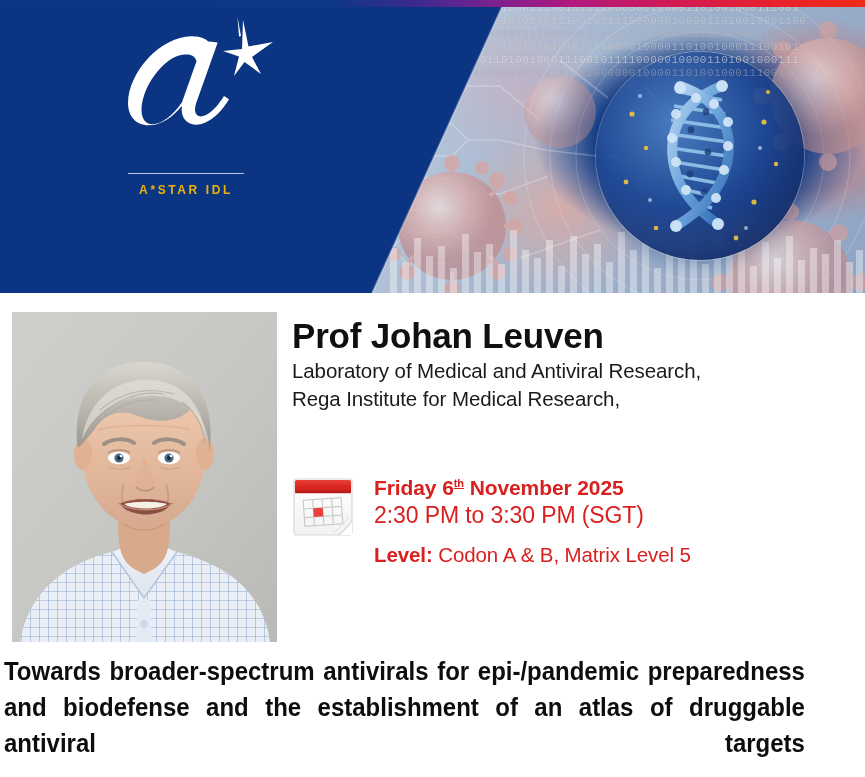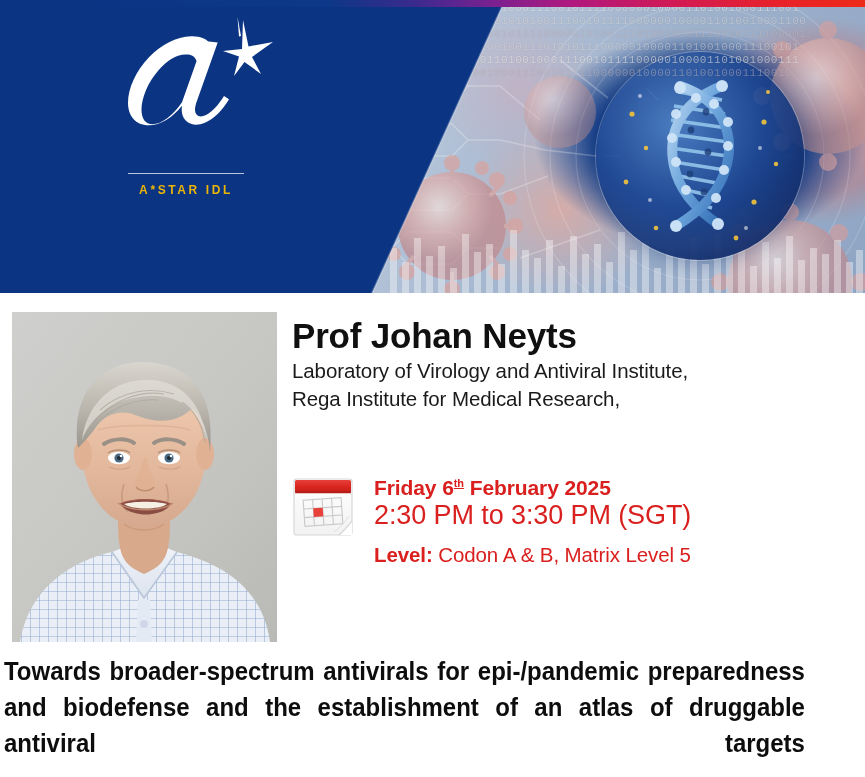--- a/index.html
+++ b/index.html
@@ -186,21 +186,21 @@
   #event-text { margin-left: 20px; padding-top: 1px; }
   #event-date {
     font-size: 21px;
     font-weight: bold;
     color: #d9201e;
     line-height: 26px;
     letter-spacing: -.1px;
   }
   #event-date sup { font-size: 11px; vertical-align: super; line-height: 0; text-decoration: underline; }
   #event-time {
-    font-size: 27px;
+    font-size: 23px;
     color: #d9201e;
     line-height: 28px;
     letter-spacing: -.1px;
   }
   #event-venue {
     font-size: 20.5px;
     color: #d9201e;
     line-height: 28px;
     margin-top: 12px;
     letter-spacing: -.1px;
@@ -583,22 +583,22 @@
       <path d="M108 192 C 120 186, 146 186, 159 192" stroke="#a05a4e" stroke-width="1.2" fill="none"></path>
       <path d="M106 191 C 118 200, 150 200, 161 191" stroke="#c08a70" stroke-width="1.3" fill="none"></path>
 
       <path d="M112 212 C 122 220, 142 220, 152 212" stroke="#cb9a7c" stroke-width="1.3" fill="none"></path>
 
       <path d="M86 118 C 104 112, 160 112, 178 118" stroke="#dcae90" stroke-width="1.4" fill="none" opacity="0.7"></path>
     </svg>
   </div>
 
   <div id="speaker-info">
-    <div id="speaker-name">Prof Johan Neyts</div>
-    <div class="affil-line">Laboratory of Virology and Antiviral Institute,</div>
+    <div id="speaker-name">Prof Johan Leuven</div>
+    <div class="affil-line">Laboratory of Medical and Antiviral Research,</div>
     <div class="affil-line">Rega Institute for Medical Research,</div>
   </div>
 
   <div id="event-block">
     <svg id="calendar-icon" viewBox="0 0 62 62">
       <defs>
         <linearGradient id="calTop" x1="0" y1="0" x2="0" y2="1">
           <stop offset="0%" stop-color="#e8403a"></stop>
           <stop offset="55%" stop-color="#d8241e"></stop>
           <stop offset="100%" stop-color="#c4201a"></stop>
@@ -622,21 +622,21 @@
         </g>
         <rect x="21.5" y="31.7" width="9.5" height="8.6" fill="#e8403a"></rect>
       </g>
 
       <path d="M47 59 C 52 55, 56 50, 60 45 L60 59 Z" fill="#ffffff"></path>
       <path d="M47 59 C 52 55, 56 50, 60 45" stroke="#cfcfcf" stroke-width="1.2" fill="none"></path>
       <path d="M42 56 C 48 52, 53 46, 57 40" stroke="#dedede" stroke-width="1" fill="none"></path>
     </svg>
 
     <div id="event-text">
-      <div id="event-date"><span>Friday 6</span><sup>th</sup><span> February 2025</span></div>
+      <div id="event-date"><span>Friday 6</span><sup>th</sup><span> November 2025</span></div>
       <div id="event-time">2:30 PM to 3:30 PM (SGT)</div>
       <div id="event-venue"><b>Level:</b><span> Codon A &amp; B, Matrix Level 5</span></div>
     </div>
   </div>
 
   <div id="talk-title">Towards broader-spectrum antivirals for epi-/pandemic preparedness and biodefense and the establishment of an atlas of druggable antiviral targets</div>
 
 </div>
 
 </body></html>

